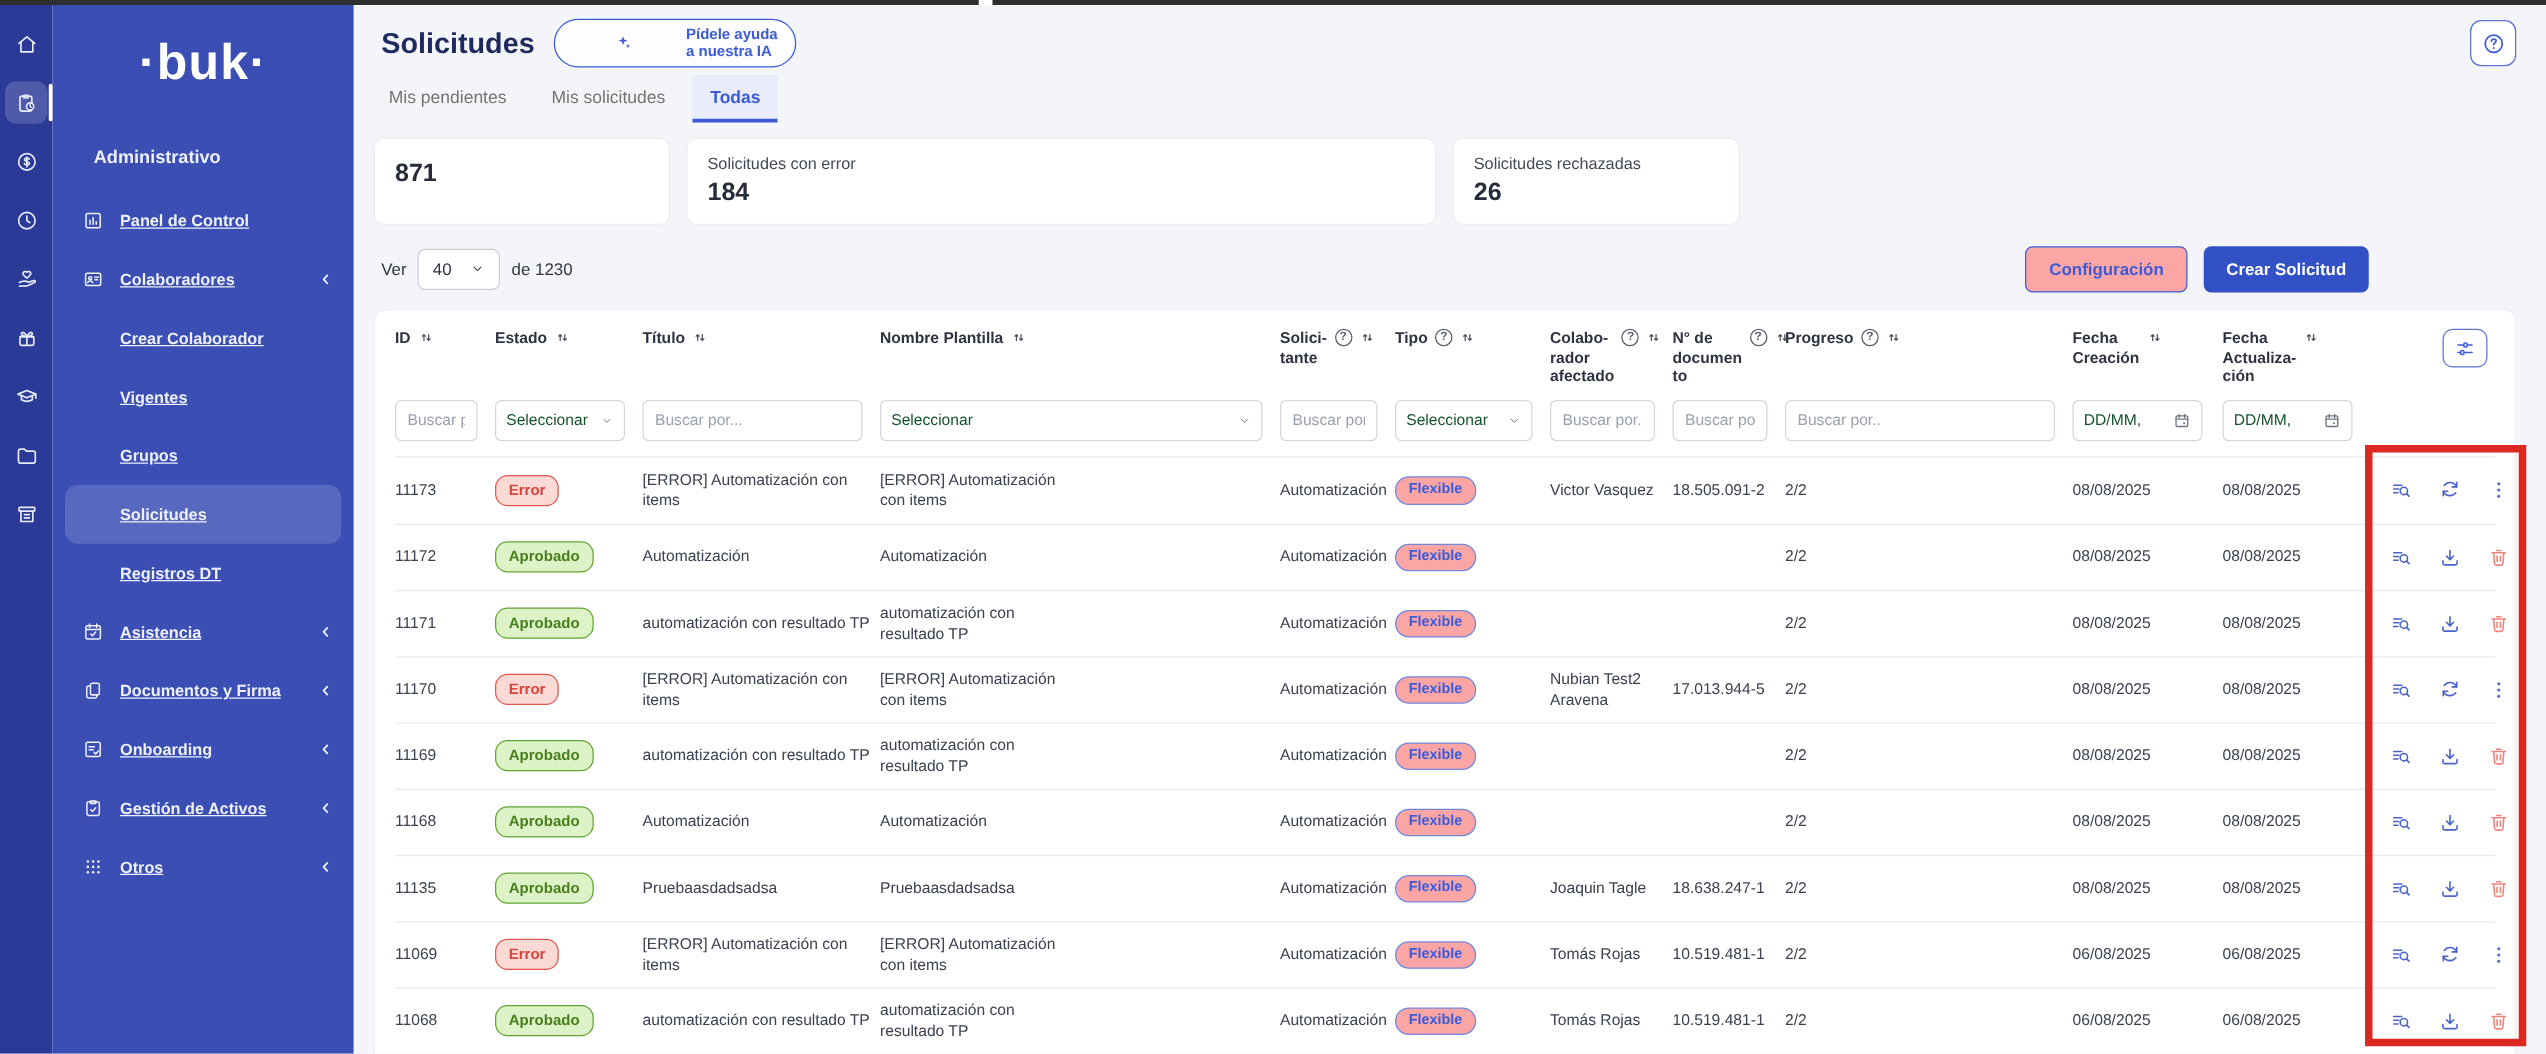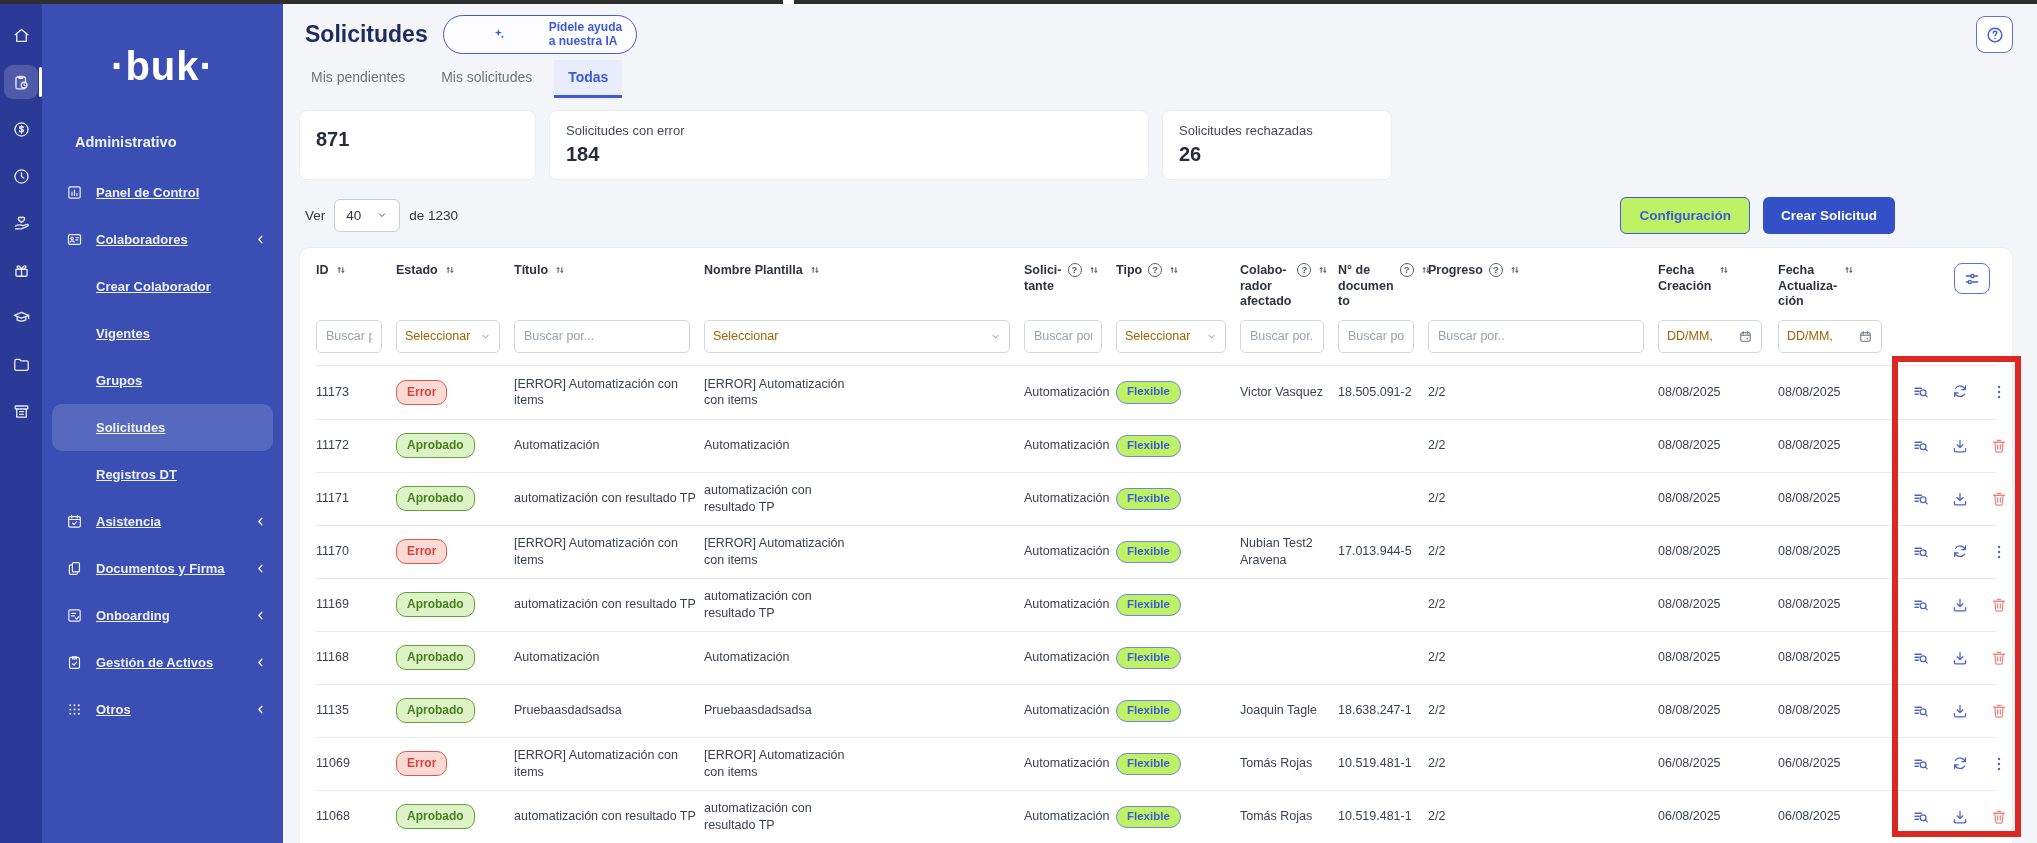--- a/index.html
+++ b/index.html
@@ -13,21 +13,21 @@
 
   
   .rail { width:42px; background:#2c3a97; display:flex; flex-direction:column; align-items:center; padding-top:14px; gap:13px; flex:none; }
   .rail-item { width:34px; height:34px; border-radius:9px; display:flex; align-items:center; justify-content:center; color:#e6eafb; position:relative; cursor:pointer; }
   .rail-item svg { width:19px; height:19px; }
   .rail-item.active { background:rgba(255,255,255,.17); }
   .rail-item.active::after { content:""; position:absolute; right:-4px; top:2px; width:3px; height:30px; background:#fff; border-radius:2px; }
 
   
   .menu { width:241px; background:#3a4eb4; color:#eef1fc; padding-top:16px; flex:none; }
-  .logo { text-align:center; font-size:40px; font-weight:700; color:#fff; letter-spacing:1px; margin:24px 0 40px; }
+  .logo { text-align:center; font-size:40px; font-weight:700; color:#fff; letter-spacing:1px; margin:8px 0 40px; }
   .section-label { padding-left:33px; font-size:14.5px; font-weight:700; margin-bottom:14px; height:26px; display:flex; align-items:center; }
   .m-item { display:flex; align-items:center; height:47px; padding:0 16px 0 24px; font-size:13px; font-weight:600; cursor:pointer; border-radius:10px;text-decoration:underline; }
   .m-item .mi-icon { width:17px; height:17px; margin-right:13px; display:flex; }
   .m-item .mi-icon svg { width:17px; height:17px; }
   .m-item.sub { padding-left:54px; }
   .m-item.active { background:rgba(255,255,255,.15); margin:0 10px; padding-left:44px; }
   .m-item .chev { margin-left:auto; width:13px; height:13px; display:flex; }
   .m-item .chev svg { width:13px; height:13px; stroke-width:2.6; }
 
   
@@ -50,51 +50,51 @@
   .stat-card:nth-child(3){ width:230px; } .stat-card:nth-child(4){ width:230px; }
   .stat-label { font-size:13px; color:#424957; }
   .stat-value { font-size:20px; font-weight:700; color:#262c3a; margin-top:5px; }
 
   .toolbar { display:flex; align-items:center; margin:16px 0 0 10px; height:38px; }
   .ver-group { display:flex; align-items:center; gap:9px; font-size:13.5px; color:#2f3543; margin-left:6px; }
   .ver-select { display:flex; align-items:center; gap:15px; background:#fff; border:1px solid #c9cdd6; border-radius:6px; padding:8px 11px; cursor:pointer; color:#2f3543; }
   .ver-select svg { width:12px; height:12px; color:#394050; }
   .toolbar-buttons { margin-left:auto; margin-right:118px; display:flex; gap:13px; }
   .btn { border-radius:6px; padding:10px 18px; font-size:13.5px; font-weight:700; cursor:pointer; border:none; font-family:inherit; }
-  .btn-outline { border:1px solid #3d5bd7; color:#3d5bd7; background:#bef264; }
+  .btn-outline { border:1px solid #3d5bd7; color:#3d5bd7; background:#fca5a5; }
   .btn-primary { background:#3351c6; color:#fff; }
 
   
   .table-card { margin:13px 0 0 10px; background:#fff; border:1px solid #eceef3; border-bottom:none; border-radius:10px 10px 0 0; flex:1; overflow:hidden; padding:0 16px; }
   .t-grid { display:grid; grid-template-columns:80px 118px 190px 320px 92px 124px 98px 90px 230px 120px 120px 98px; }
   .t-head { padding:15px 0 8px; align-items:start; }
   .th { font-size:12.5px; font-weight:700; color:#2d3340; display:flex; gap:6px; align-items:flex-start; line-height:1.25; padding-right:6px; }
   .th-label { white-space:pre-line; }
   .sort-ic { width:12px; height:12px; color:#4b515e; flex:none; margin-top:1px; cursor:pointer; }
   .sort-ic svg { width:12px; height:12px; stroke-width:2; }
   .help-ic { width:14px; height:14px; border:1.2px solid #595f6b; border-radius:50%; color:#595f6b; font-size:9.5px; font-weight:700; display:flex; align-items:center; justify-content:center; flex:none; margin-top:0; cursor:pointer; }
   .cols-btn { width:36px; height:31px; border:1px solid #5b74d8; border-radius:8px; background:#fff; color:#3d5bd7; display:flex; align-items:center; justify-content:center; cursor:pointer; justify-self:end; }
   .cols-btn svg { width:18px; height:18px; }
 
   .t-filters { padding:2px 0 12px; border-bottom:1px solid #e7e9ee; }
   .f-input { height:33px; width:calc(100% - 14px); border:1px solid #d3d6de; border-radius:5px; padding:0 9px; font-size:12.5px; color:#6c737f; font-family:inherit; background:#fff; }
   .f-input::placeholder { color:#9aa1ad; }
-  .f-select, .f-date { height:33px; width:calc(100% - 14px); border:1px solid #d3d6de; border-radius:5px; padding:0 8px; font-size:12.5px; color:#a16207; background:#fff; display:flex; align-items:center; justify-content:space-between; cursor:pointer; }
+  .f-select, .f-date { height:33px; width:calc(100% - 14px); border:1px solid #d3d6de; border-radius:5px; padding:0 8px; font-size:12.5px; color:#14532d; background:#fff; display:flex; align-items:center; justify-content:space-between; cursor:pointer; }
   .f-date { width:104px; }
   .f-select svg { width:11px; height:11px; color:#6c737f; }
   .f-date svg { width:15px; height:15px; color:#6c737f; }
 
   .t-row { border-top:1px solid #e9ebf0; padding:9px 0; align-items:center; font-size:12.5px; color:#3a4150; min-height:53px; }
   .t-row:first-of-type { border-top:none; }
   .cell { padding-right:8px; line-height:1.35; }
   .w-titulo { max-width:190px; } .w-plantilla { max-width:145px; } .w-colab { max-width:102px; }
   .badge { display:inline-block; font-size:12px; font-weight:700; border-radius:10px; padding:3px 10px 4px; }
   .badge-error { background:#fbdad6; border:1px solid #e2574d; color:#d8443b; }
   .badge-ok { background:#def2c8; border:1px solid #61a332; color:#46801c; }
-  .pill-tipo { display:inline-block; font-size:11.5px; font-weight:700; border-radius:11px; padding:2px 10px 3px; border:1px solid #7186dd; color:#3d5bd7; background:#bef264; }
+  .pill-tipo { display:inline-block; font-size:11.5px; font-weight:700; border-radius:11px; padding:2px 10px 3px; border:1px solid #7186dd; color:#3d5bd7; background:#fca5a5; }
   .actions { display:flex; align-items:center; gap:21px; padding-left:14px; }
   .act { width:18px; height:18px; color:#4a63c9; cursor:pointer; display:flex; }
   .act svg { width:18px; height:18px; }
   .act.trash { color:#ef847c; }
 
   .red-annotation { position:absolute; left:1892px; top:356px; width:129px; height:481px; border:6px solid #dd2721; z-index:60; pointer-events:none; }
 </style>
 </head>
 <body>
 

